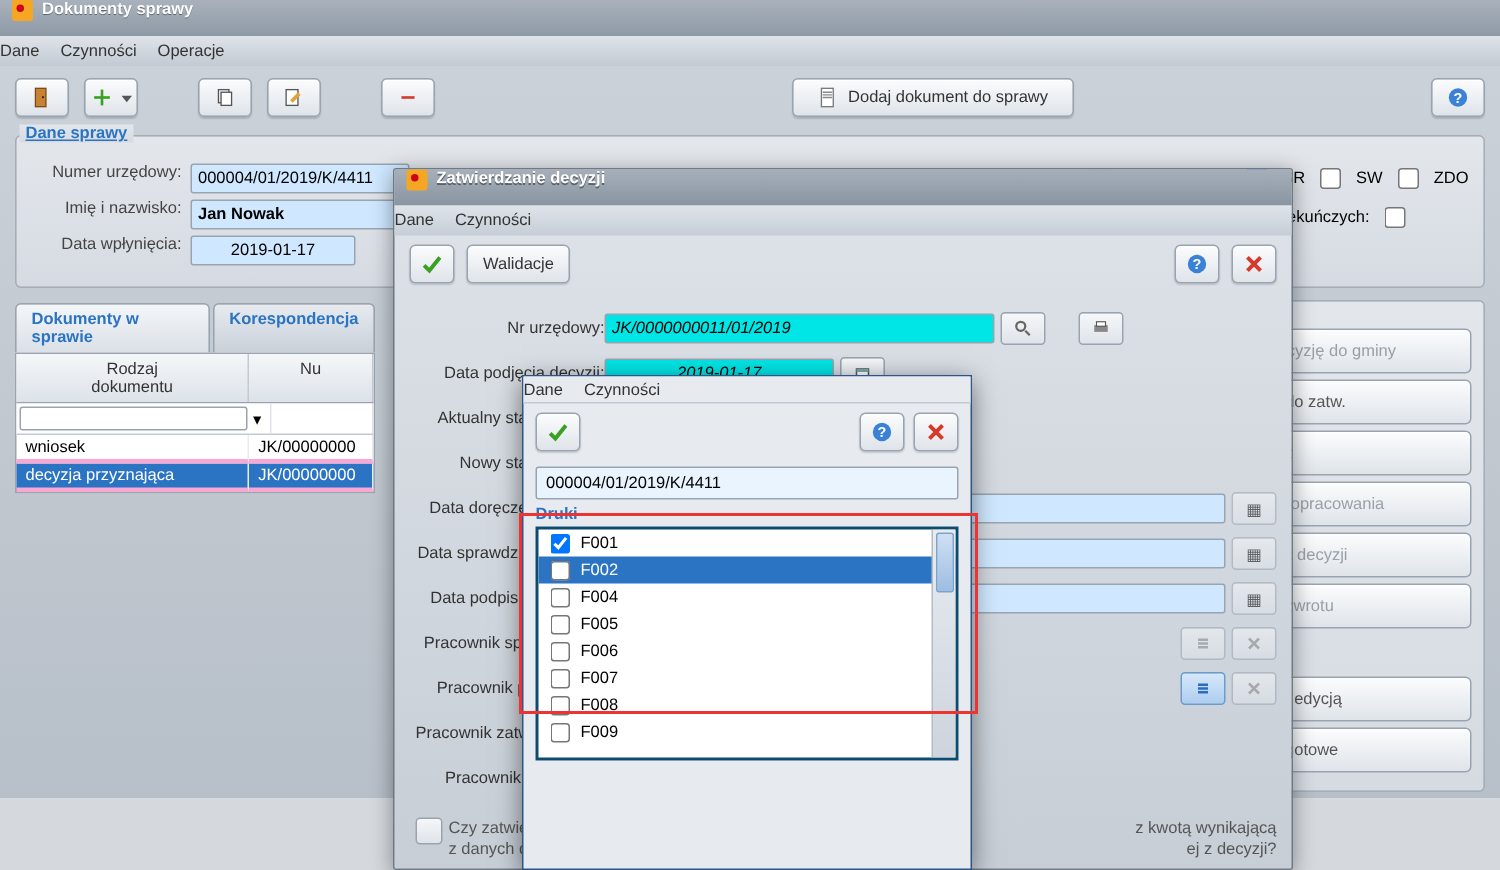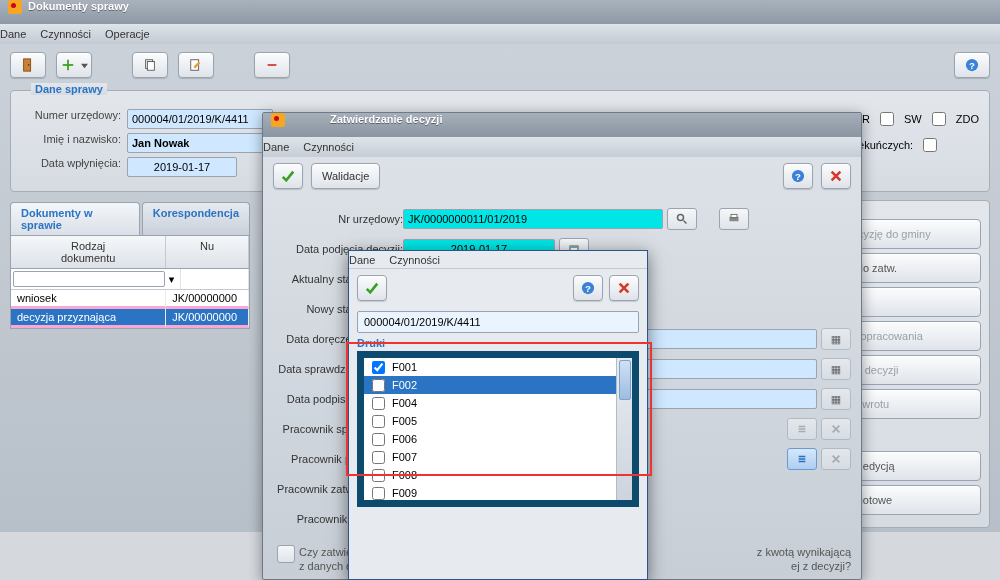--- a/index.html
+++ b/index.html
@@ -18,27 +18,27 @@
   .toolbar { padding: 8px 10px; display:flex; align-items:center; gap:10px; }
   .btn { height:26px; min-width:40px; padding:0 10px; display:inline-flex; align-items:center; justify-content:center; gap:6px;
          background:linear-gradient(#fbfcfd,#dfe4ea); border:1px solid #9aa4b0; border-radius:4px;
          box-shadow:inset 0 1px 0 #fff, 0 1px 1px rgba(0,0,0,.15); cursor:default; color:#333; }
   .btn.icon-only { min-width:36px; padding:0; }
   .btn svg { width:14px; height:14px; }
   .spacer { flex:1; }
 
   
   .fieldset { margin: 4px 10px; border:1px solid #a4adb8; border-radius:4px; position:relative; padding: 14px 10px 10px; background:linear-gradient(#e3e7ec,#d6dbe2); }
-  .fieldset > legend, .legend { position:absolute; top:-8px; left:20px; background:inherit; padding:0 4px; color:#2a74c3; font-weight:bold; }
+  .fieldset > legend, .legend { position:absolute; top:-8px; left:2px; background:inherit; padding:0 4px; color:#2a74c3; font-weight:bold;text-decoration:underline; }
 
   .formrow { display:flex; gap:6px; margin:4px 0; }
   label.k { width:100px; text-align:right; color:#444; }
   input.txt, .txt { height:20px; border:1px solid #9aa4b0; background:#cfe8ff; padding:1px 4px; border-radius:2px; }
   .txt.readonly { background:#cfe8ff; }
-  .txt.hi { background:#00e5e5; }
+  .txt.hi { background:#00e5e5;font-style:italic; }
 
   
   .tabs { display:flex; gap:2px; margin:6px 10px 0; }
   .tab { padding:4px 10px; border:1px solid #9aa4b0; border-bottom:none; border-radius:4px 4px 0 0; background:linear-gradient(#f3f6f9,#dbe0e7); color:#2a74c3; font-weight:bold; }
   .tab.inactive { background:linear-gradient(#e7ebf0,#c9d0d9); color:#2a74c3; }
 
   .grid { margin:0 10px; border:1px solid #9aa4b0; background:#fff; }
   .grid .hdr { display:flex; background:linear-gradient(#f5f7f9,#dde2e9); border-bottom:1px solid #9aa4b0; }
   .grid .hdr div { padding:4px 6px; border-right:1px solid #c3cad3; text-align:center; color:#333; }
   .grid .col1 { width:170px; } .grid .col2 { width:90px; }
@@ -78,21 +78,21 @@
   .dlg { position:absolute; left:348px; top:250px; width:300px; height:330px; background:#e7ebf0; border:1px solid #2a568a; box-shadow:0 4px 16px rgba(0,0,0,.5); z-index:10; }
   .redbox { position:absolute; left:346px; top:342px; width:306px; height:134px; border:2px solid #e33; z-index:20; pointer-events:none; }
   .dlg .dlgtitle { height:20px; background:linear-gradient(#5a90ce,#3a6fae); color:#fff; display:flex; align-items:center; padding:0 6px; font-weight:bold; }
   .dlg .dlgtitle .r { margin-left:auto; display:flex; gap:6px; }
   .dlg .dlgtitle .r span { cursor:default; font-weight:bold; }
   .dlg .menubar { height:18px; background:#e7ebf0; border-bottom:1px solid #c3cad3; }
   .dlg .tools { display:flex; align-items:center; gap:6px; padding:6px 8px; }
   .dlg .sect { margin:4px 8px; }
   .dlg .sectlbl { color:#2a74c3; font-weight:bold; margin-bottom:2px; }
   .dlg .sprawa { width:100%; height:22px; border:1px solid #9aa4b0; background:#eaf4ff; padding:2px 6px; border-radius:2px; }
-  .dlg .list { border:7px solid #0c4a6e; background:#fff; height:156px; overflow:hidden; position:relative; }
+  .dlg .list { border:2px solid #0c4a6e; background:#fff; height:156px; overflow:hidden; position:relative; }
   .dlg .list .scroll { position:absolute; right:0; top:0; bottom:0; width:16px; background:linear-gradient(#e8ecf1,#cdd4dd); border-left:1px solid #b3bbc5; }
   .dlg .list .scroll .thumb { position:absolute; left:2px; top:2px; width:12px; height:40px; background:linear-gradient(#cfe0f4,#9dbde1); border:1px solid #7da3cc; border-radius:2px; }
   .dlg .li { display:flex; align-items:center; height:18px; padding:0 4px; gap:4px; }
   .dlg .li input { width:13px; height:13px; }
   .dlg .li.sel { background:#2a74c3; color:#fff; }
 
   
   .top-right-mods { display:flex; align-items:center; gap:6px; }
   .icon-gray { fill:#888; }
 
@@ -142,20 +142,27 @@
           <path d="M7 12 L13 6 L11 4 L5 10 Z" fill="#e2a13a"></path>
         </svg>
     </div>
     <div style="width:20px"></div>
     <div class="btn icon-only">
       <svg viewBox="0 0 16 16">
           <rect x="3" y="7" width="10" height="2" fill="#d53a2b"></rect>
         </svg>
     </div>
     <div class="spacer"></div>
+    <div class="btn" style="padding:0 16px;">
+      <svg viewBox="0 0 16 16">
+          <rect x="3" y="1" width="9" height="14" fill="#fff" stroke="#777"></rect>
+          <path d="M4 4h7M4 6h7M4 8h7" stroke="#888"></path>
+        </svg>
+      <span>Dodaj dokument do sprawy</span>
+    </div>
     <div class="spacer"></div>
     <div class="btn icon-only">
       <svg viewBox="0 0 16 16">
           <circle cx="8" cy="8" r="7" fill="#3b82d6"></circle>
           <text x="8" y="12" text-anchor="middle" fill="#fff" font-size="10" font-weight="bold">?</text>
         </svg>
     </div>
   </div>
 
   <div class="fieldset">
@@ -293,21 +300,21 @@
             <rect x="4" y="2" width="8" height="4" fill="#fff" stroke="#555"></rect>
             <circle cx="12" cy="12" r="3" fill="#5fb84d"></circle>
           </svg>
         <span>Wydruki gotowe</span>
       </div>
     </div>
   </div>
 </div>
 
 <div class="modal">
-  <div class="titlebar" style="background:linear-gradient(#a6afb9,#8a95a2);gap:39px;">
+  <div class="titlebar" style="background:linear-gradient(#a6afb9,#8a95a2);">
     <span class="ico"></span>
     <span>Zatwierdzanie decyzji</span>
   </div>
   <div class="menubar">
     <span>Dane</span>
     <span>Czynności</span>
   </div>
   <div style="display:flex;align-items:center;gap:8px;padding:6px 10px;">
     <div class="btn sq green">
         <svg viewBox="0 0 16 16">

